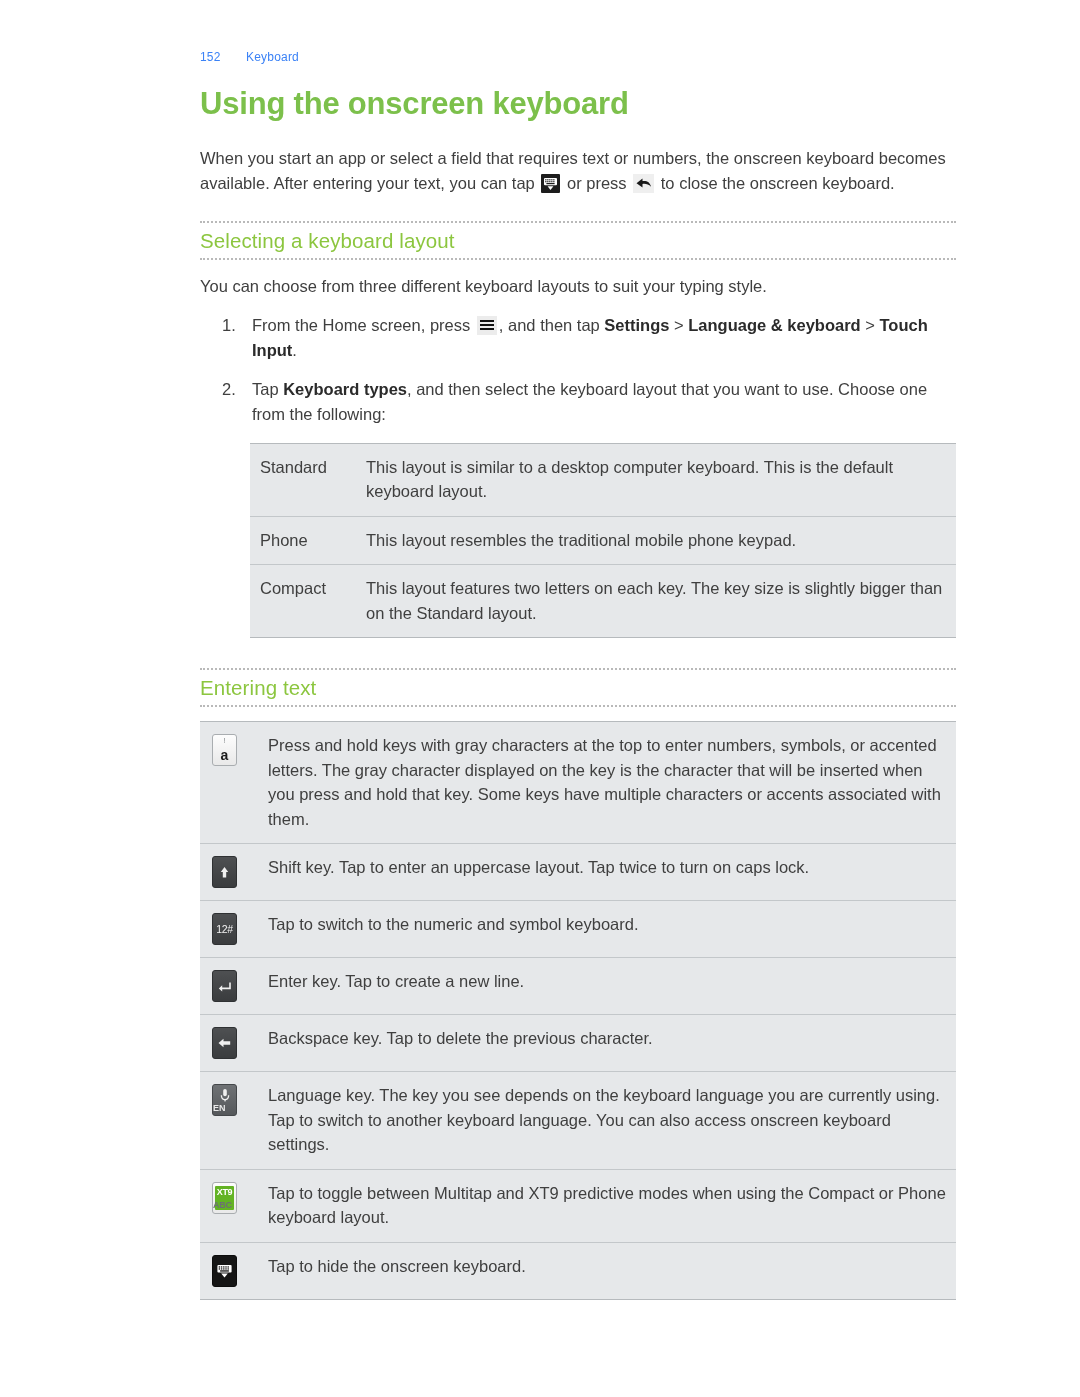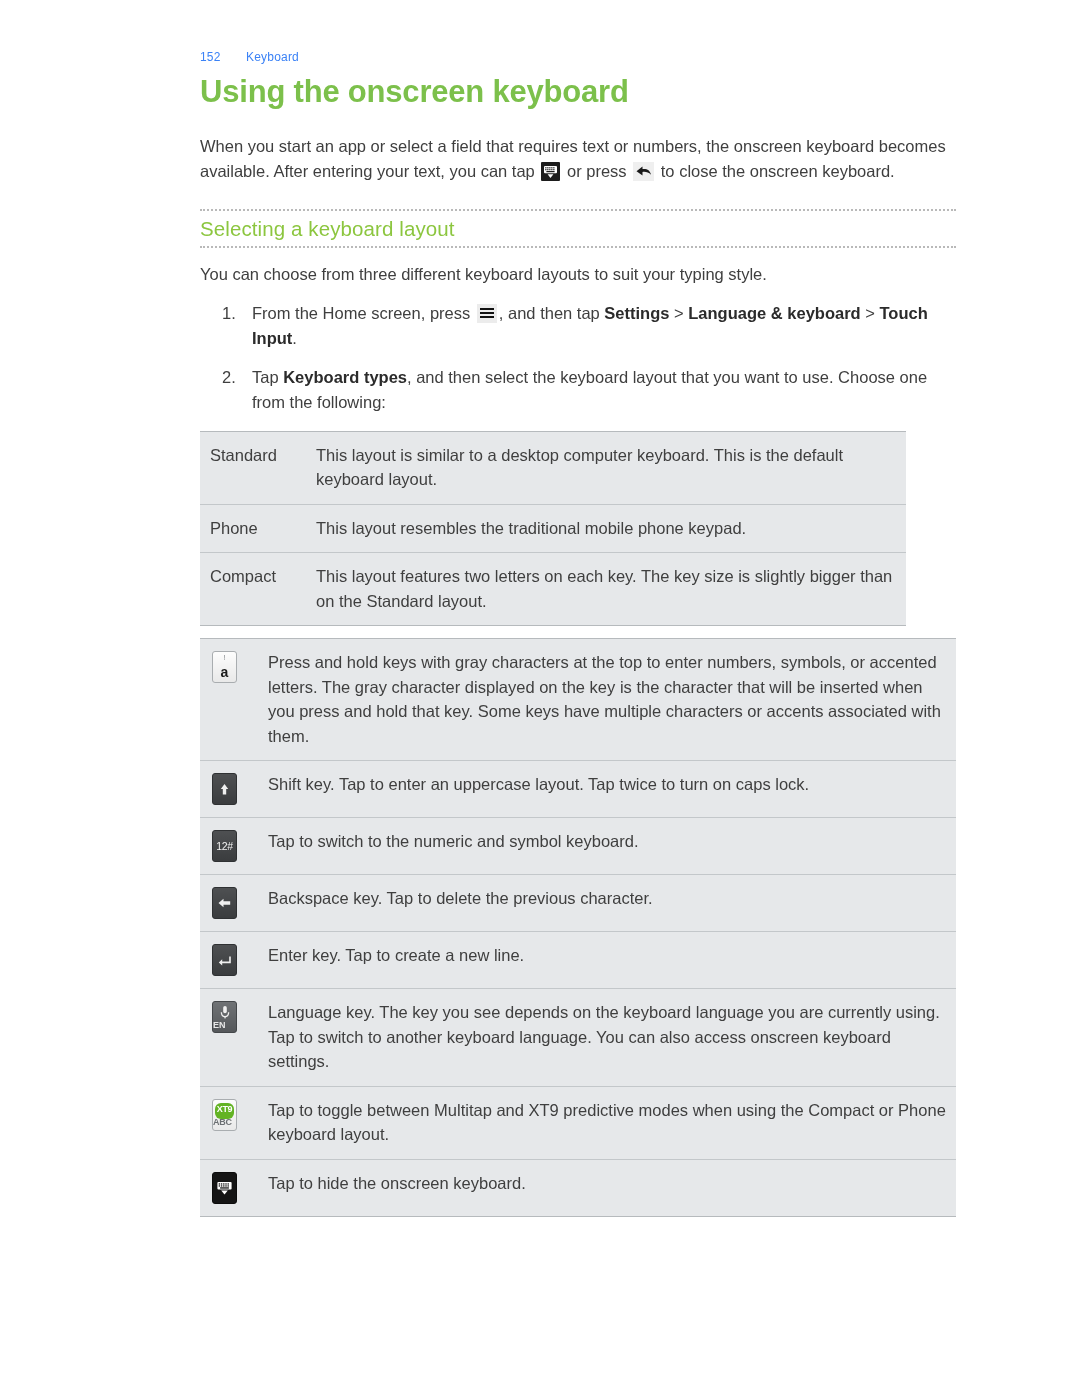--- a/index.html
+++ b/index.html
@@ -33,21 +33,21 @@
     color: #3b82f6;
     letter-spacing: .2px;
     white-space: nowrap;
   }
   .run-head .pg { display: inline-block; width: 46px; }
 
   
   .col {
     position: absolute;
     left: 200px;
-    top: 72px;
+    top: 84px;
     width: 756px;
   }
 
   h1.title {
     font-size: 31px;
     line-height: 40px;
     font-weight: bold;
     color: #7cc04b;
     margin: 0 0 22px 0;
     letter-spacing: -0.2px;
@@ -137,21 +137,21 @@
   .ico-menu i:nth-child(2) { top: 8.3px; }
   .ico-menu i:nth-child(3) { top: 12.6px; }
 
   
   table.tbl {
     border-collapse: collapse;
     width: 100%;
     background: #e6e8ea;
     margin-top: 16px;
   }
-  table.layouts { width: 706px; }
+  table.layouts { width: 706px; margin-left: 50px; }
   table.tbl td {
     background: #e6e8ea;
     border-top: 1px solid #c3c7ca;
     font-size: 16.5px;
     line-height: 24.5px;
     color: #3f3f3f;
     padding: 11px 10px 12px 10px;
     vertical-align: top;
   }
   table.tbl tr:first-child td { border-top: 1px solid #b6babd; }
@@ -232,23 +232,23 @@
   .k-center {
     position: absolute;
     left: 0; right: 0; top: 0; bottom: 0;
     display: flex;
     align-items: center;
     justify-content: center;
   }
   .k-xt9 {
     position: absolute;
     top: 3px; left: 2px; right: 2px;
-    height: 16px;
+    height: 24px;
     background: #63b324;
-    border-radius: 6px;
+    border-radius: 1px;
     color: #ffffff;
     font-size: 9px;
     line-height: 12px;
     font-weight: bold;
     text-align: center;
     letter-spacing: -0.3px;
   }
   .k-abc {
     position: absolute;
     bottom: 3px; left: 0; right: 0;
@@ -348,20 +348,23 @@
           <td class="term">Phone</td>
           <td>This layout resembles the traditional mobile phone keypad.</td>
         </tr>
         <tr>
           <td class="term">Compact</td>
           <td>This layout features two letters on each key. The key size is slightly bigger than on the Standard layout.</td>
         </tr>
       </tbody>
     </table>
 
+    <div class="sec" style="margin-top:30px;">
+      <h2>Entering text</h2>
+    </div>
 
 
     <table class="tbl keys">
       <tbody>
 
         <tr>
           <td class="kcell">
             <span class="key key-light">
               <span class="k-sup">!</span>
               <span class="k-main">a</span>
@@ -389,40 +392,40 @@
               <span class="k-txt">12#</span>
             </span>
           </td>
           <td class="kdesc">Tap to switch to the numeric and symbol keyboard.</td>
         </tr>
 
         <tr>
           <td class="kcell">
             <span class="key key-dark">
               <span class="k-center">
+                <svg width="15" height="13" viewBox="0 0 15 13">
+                  <path d="M12.2 2.5 L12.2 7.5 L5.2 7.5 L5.2 5.2 L1.8 8.4 L5.2 11.4 L5.2 9.2 L13.8 9.2 L13.8 2.5 Z" fill="#f0f0f0"></path>
+                </svg>
+              </span>
+            </span>
+          </td>
+          <td class="kdesc">Enter key. Tap to create a new line.</td>
+        </tr>
+
+        <tr>
+          <td class="kcell">
+            <span class="key key-dark">
+              <span class="k-center">
                 <svg width="15" height="12" viewBox="0 0 15 12">
                   <path d="M1.5 6 L6.5 1.8 L6.5 4.2 L13.2 4.2 L13.2 7.8 L6.5 7.8 L6.5 10.2 Z" fill="#f0f0f0"></path>
                 </svg>
               </span>
             </span>
           </td>
           <td class="kdesc">Backspace key. Tap to delete the previous character.</td>
-        </tr>
-
-        <tr>
-          <td class="kcell">
-            <span class="key key-dark">
-              <span class="k-center">
-                <svg width="15" height="13" viewBox="0 0 15 13">
-                  <path d="M12.2 2.5 L12.2 7.5 L5.2 7.5 L5.2 5.2 L1.8 8.4 L5.2 11.4 L5.2 9.2 L13.8 9.2 L13.8 2.5 Z" fill="#f0f0f0"></path>
-                </svg>
-              </span>
-            </span>
-          </td>
-          <td class="kdesc">Enter key. Tap to create a new line.</td>
         </tr>
 
         <tr>
           <td class="kcell">
             <span class="key key-grey">
               <span class="k-mic">
                 <svg width="12" height="16" viewBox="0 0 12 16">
                   <rect x="4.2" y="1" width="3.6" height="7.2" rx="1.8" fill="#f0f0f0"></rect>
                   <path d="M2.4 7.2 C2.4 10.2 4 11.6 6 11.6 C8 11.6 9.6 10.2 9.6 7.2" stroke="#f0f0f0" stroke-width="1.3" fill="none"></path>
                   <rect x="5.4" y="11.2" width="1.3" height="2.2" fill="#f0f0f0"></rect>

